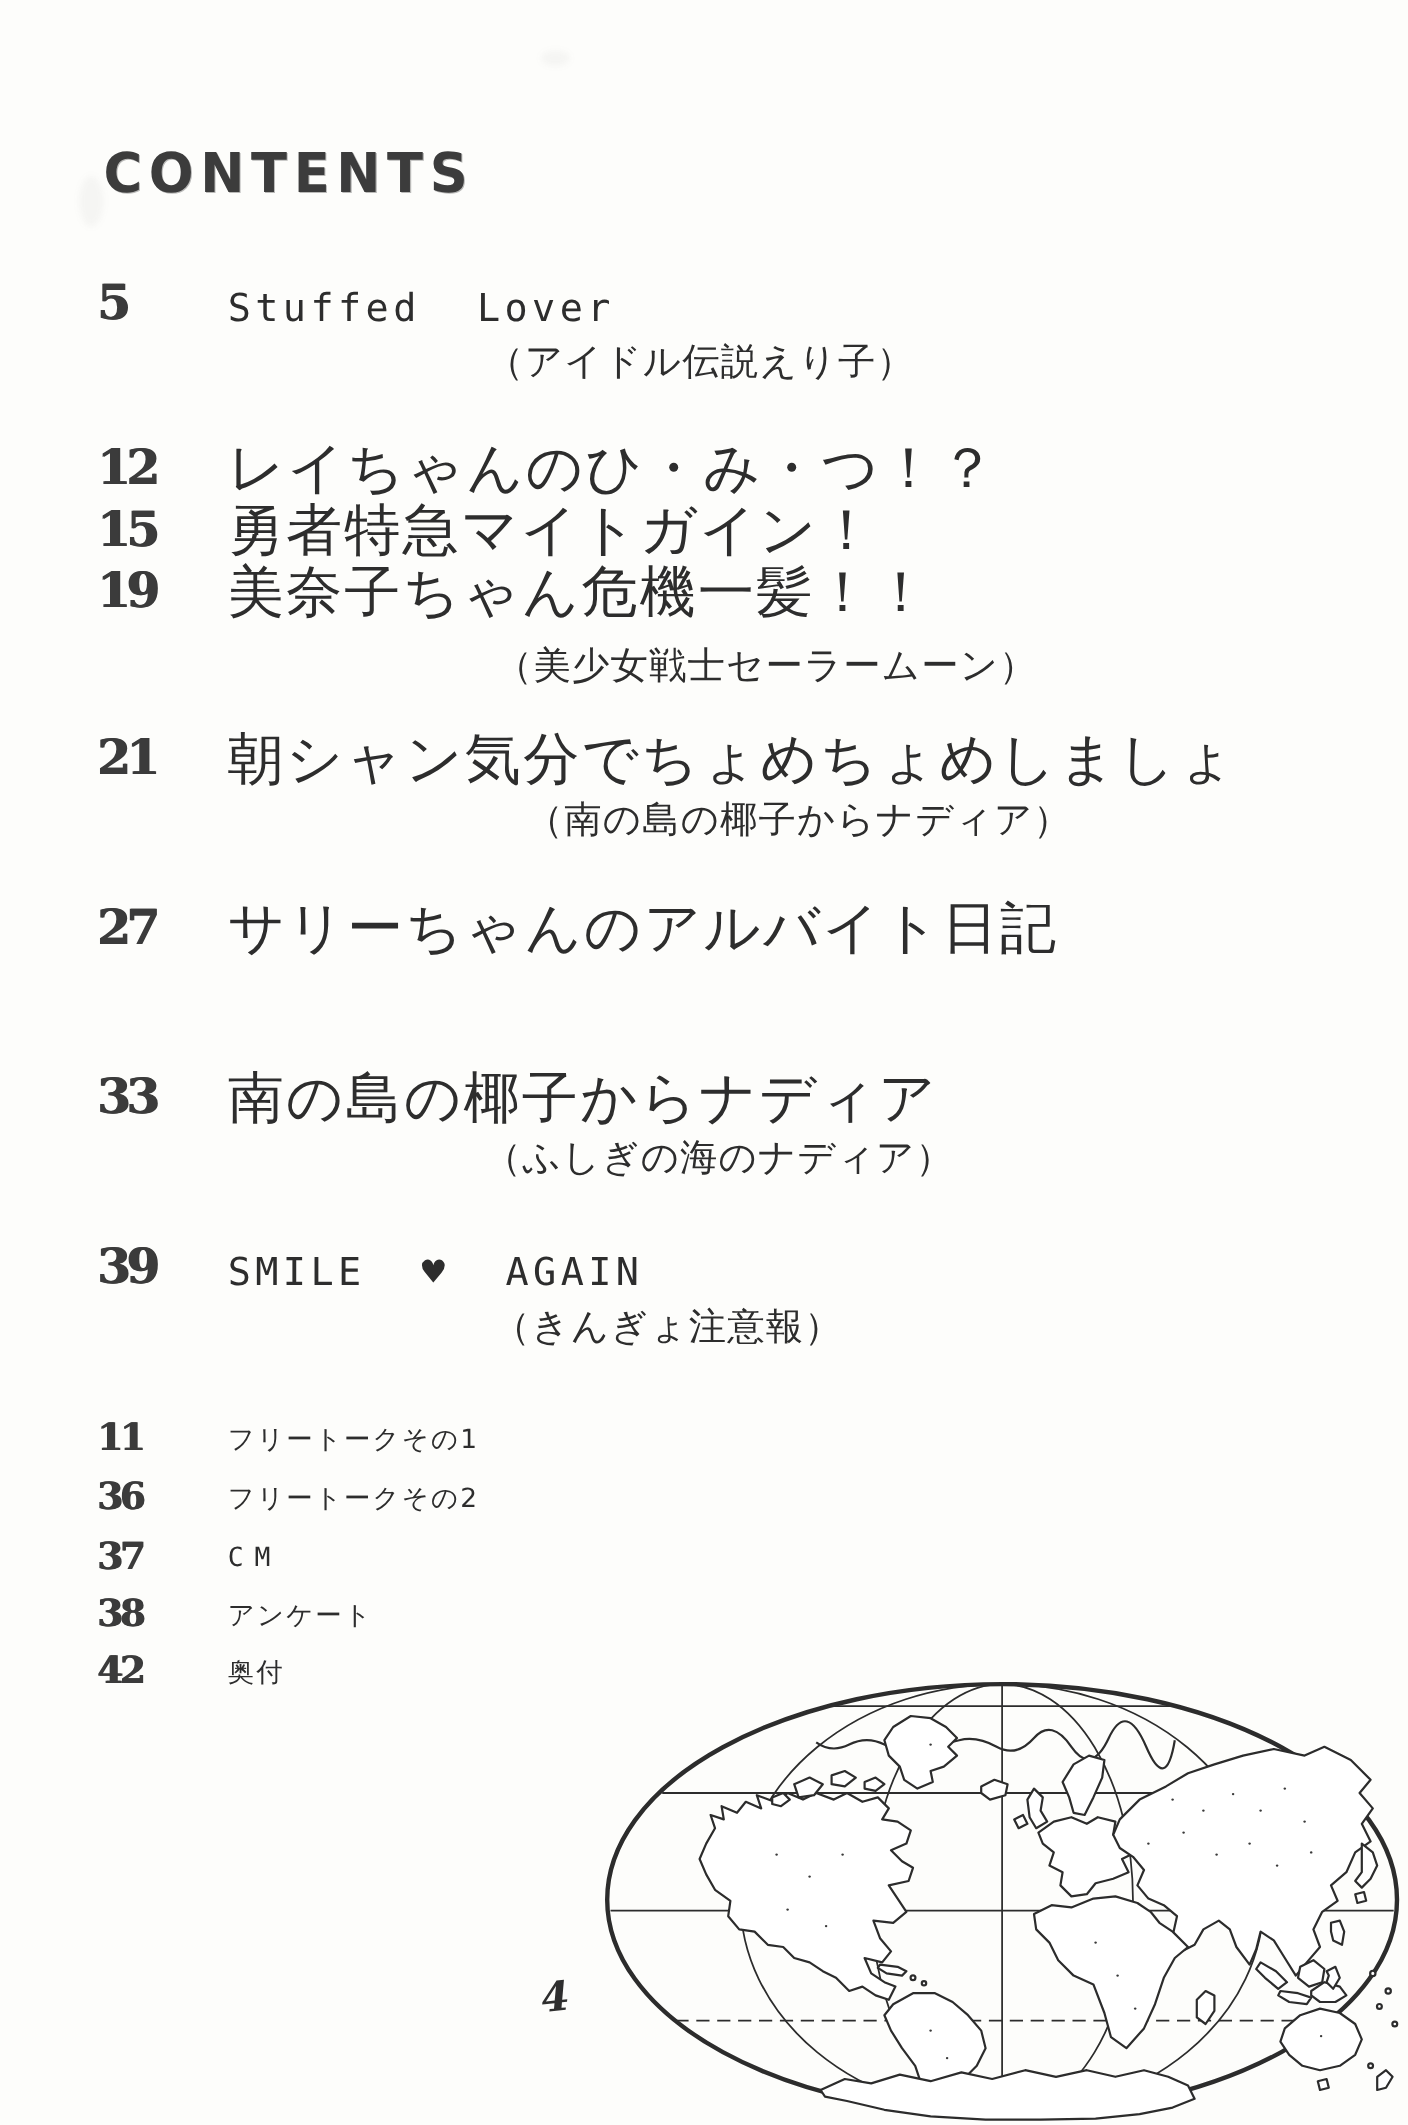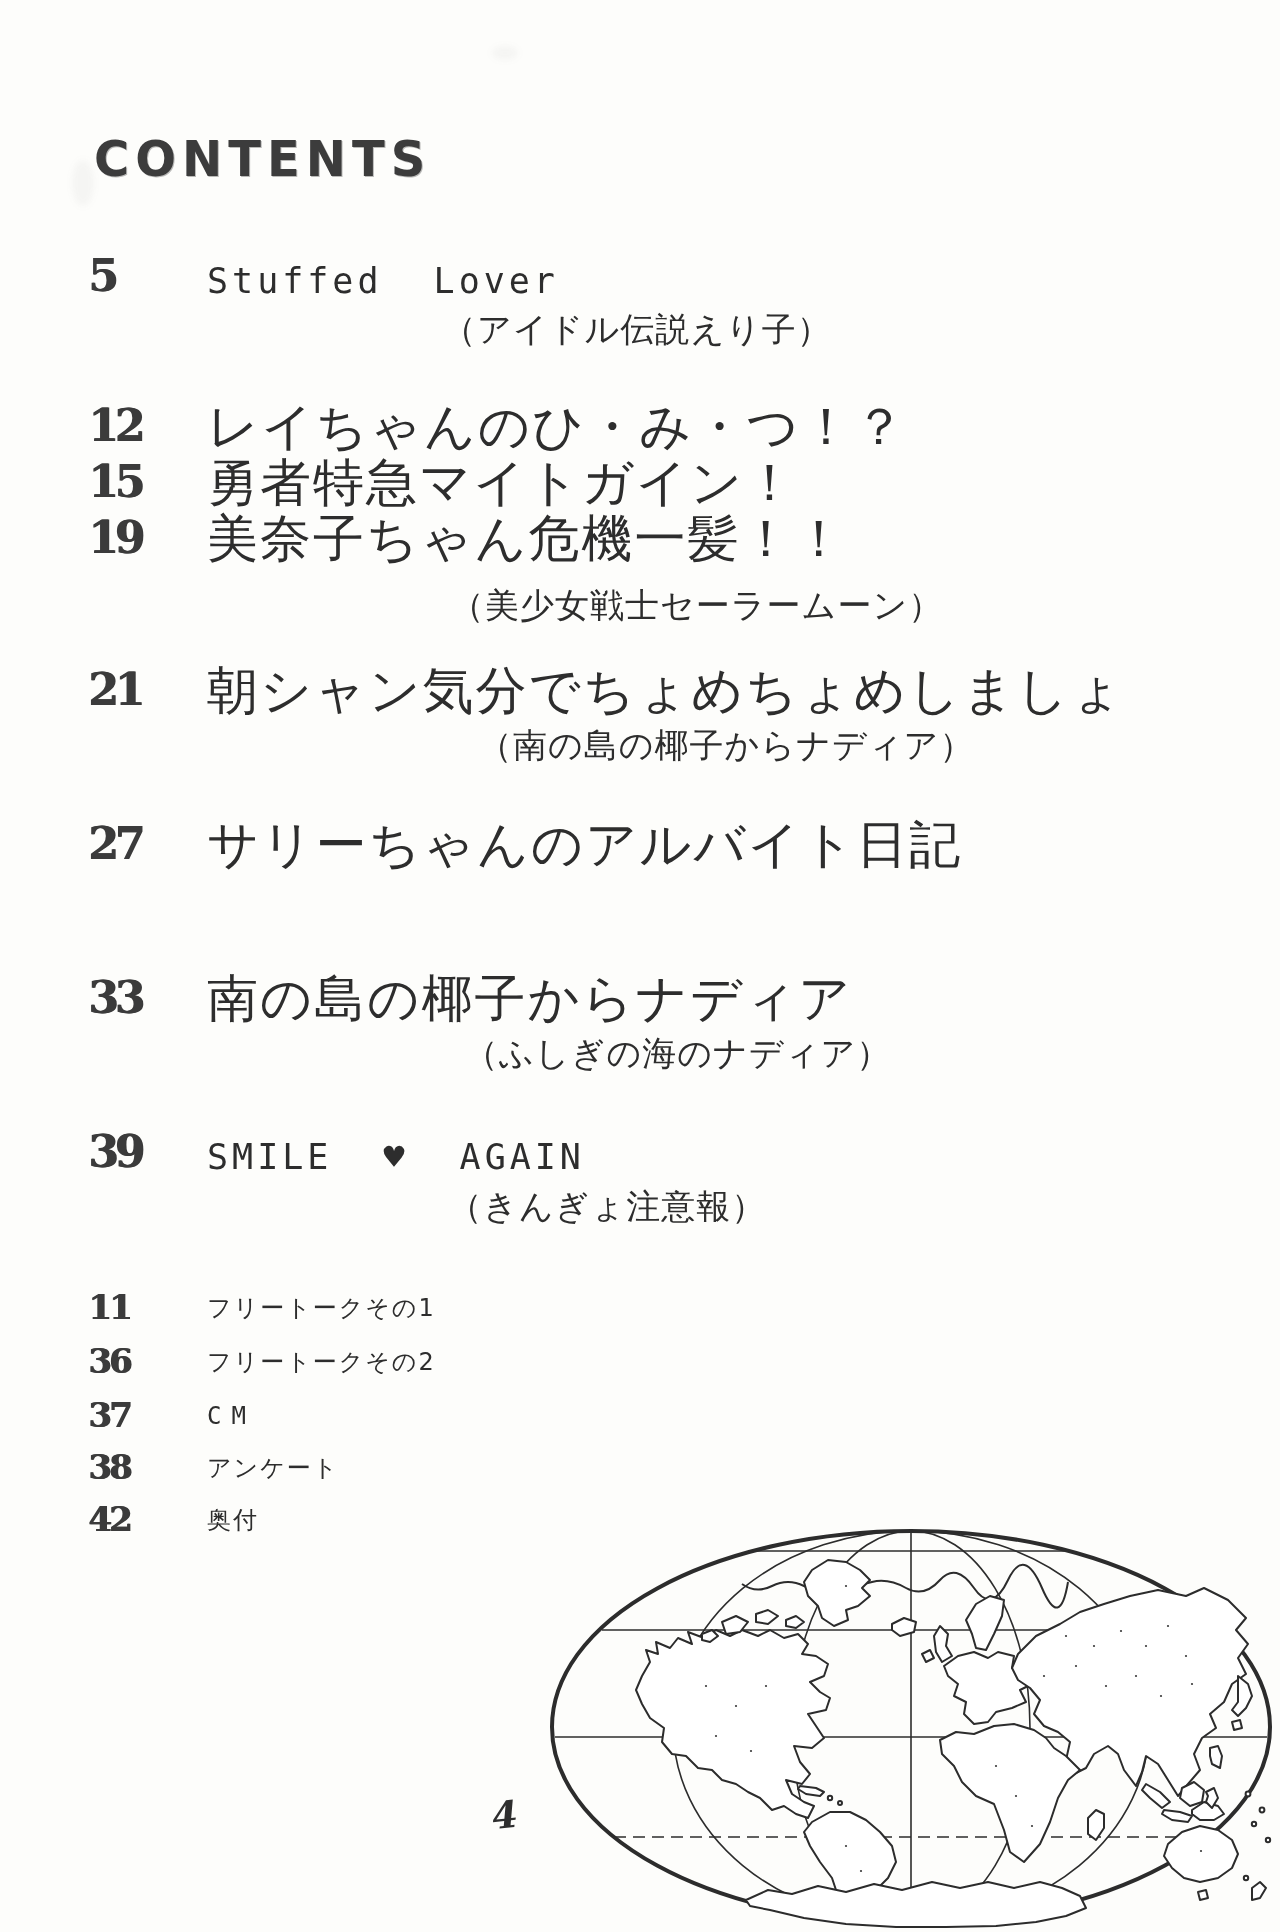--- a/index.html
+++ b/index.html
@@ -110,21 +110,21 @@
 
   <div class="row" style="top:820px">
     <span class="num">27</span>
     <span class="title">サリーちゃんのアルバイト日記</span>
   </div>
 
   <div class="row" style="top:974px">
     <span class="num">33</span>
     <span class="title">南の島の椰子からナディア</span>
   </div>
-  <div class="sub" style="left:464px;top:1036px">（ふしぎの海のナディア）</div>
+  <div class="sub" style="left:440px;top:1036px">（ふしぎの海のナディア）</div>
 
   <div class="row" style="top:1128px">
     <span class="num">39</span>
     <span class="title latin">SMILE ♥ AGAIN</span>
   </div>
   <div class="sub" style="left:448px;top:1189px">（きんぎょ注意報）</div>
 
   <div class="row misc" style="top:1288px">
     <span class="num">11</span>
     <span class="title">フリートークその1</span>

